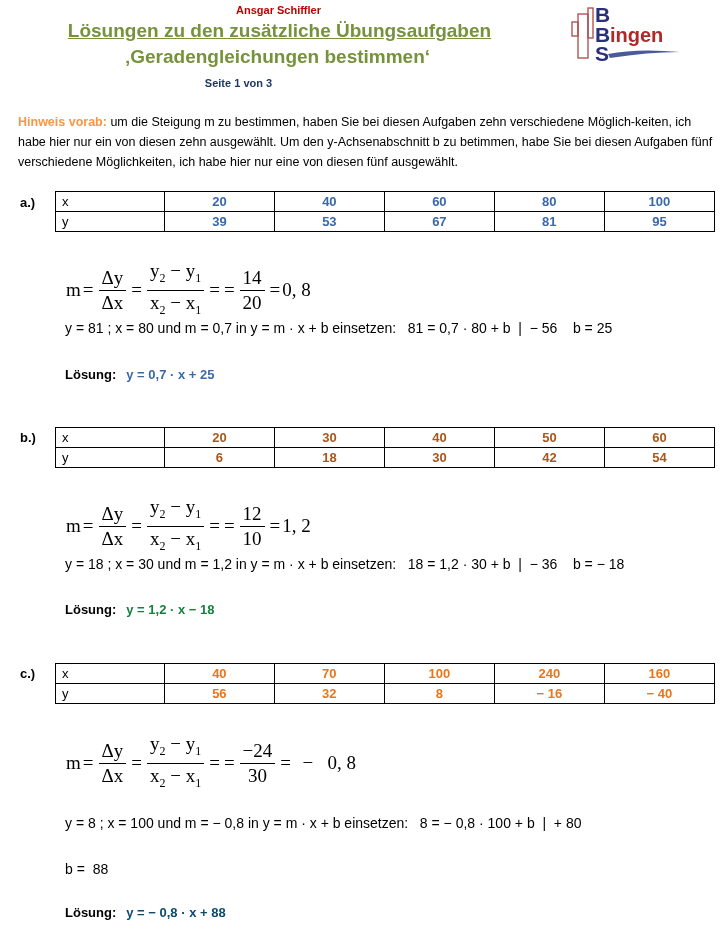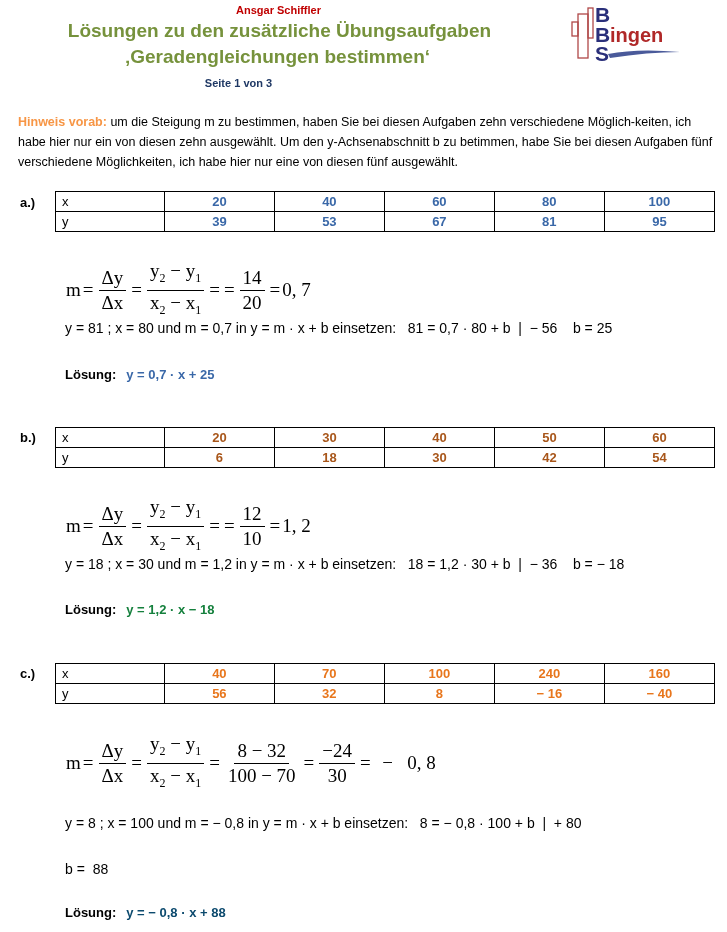--- a/index.html
+++ b/index.html
@@ -3,21 +3,21 @@
 <meta charset="utf-8">
 <style>
   html, body { margin:0; padding:0; background:#fff; }
   body { width:727px; height:932px; position:relative; overflow:hidden;
          font-family:"Liberation Sans", sans-serif; color:#000; }
   .abs { position:absolute; }
   .author { left:0; width:727px; top:4px; text-align:center; font-size:11px; font-weight:bold; color:#c00000; padding-left:0; }
   .author span { position:relative; left:-85px; }
   .title1, .title2 { width:727px; left:0; text-align:center; font-size:19px; font-weight:bold; color:#76923c; }
   .title1 { top:20px; }
-  .title1 span { position:relative; left:-84px; }
+  .title1 span { position:relative; left:-84px;text-decoration:underline; }
   .title2 { top:46px; }
   .title2 span { position:relative; left:-86px; }
   .pageinfo { top:77px; left:0; width:651px; text-align:center; font-size:11px; font-weight:bold; color:#1f3864; }
   .pageinfo span { position:relative; left:-87px; }
   .logo { left:568px; top:2px; width:120px; height:62px; }
   .hint { left:18px; top:112px; width:700px; font-size:12.5px; line-height:20px; }
   .hint .lbl { color:#f79646; font-weight:bold; }
   .part-label { font-size:13px; font-weight:bold; }
   table.vt { position:absolute; left:55px; width:660px; border-collapse:collapse; font-size:13px; }
   table.vt td { border:1.5px solid #000; height:19px; padding:0 6px; }
@@ -92,21 +92,21 @@
       <span class="n">y<sub>2</sub> − y<sub>1</sub></span>
       <span class="d">x<sub>2</sub> − x<sub>1</sub></span>
     </span>
     <span class="eq">=</span>
     <span class="eq">=</span>
   <span class="frac">
       <span class="n">14</span>
       <span class="d">20</span>
     </span>
     <span class="eq">=</span>
-  <span>0, 7</span>
+  <span>0, 8</span>
 </div>
 <div class="abs line" style="left:65px;top:320px;white-space:pre;">y = 81 ; x = 80 und m = 0,7 in y = m · x + b einsetzen:   81 = 0,7 · 80 + b  |  − 56    b = 25</div>
 <div class="abs sol" style="left:65px;top:367px;">
   <span>Lösung:</span><span class="val" style="color:#3a68a8">y = 0,7 · x + 25</span>
 </div>
 
 <div class="abs part-label" style="left:20px;top:430px;">b.)</div>
 <table class="vt" style="top:427px;color:#a8561a;">
   <tbody>
       <tr>
@@ -182,24 +182,20 @@
   <span class="frac">
       <span class="n">Δy</span>
       <span class="d">Δx</span>
     </span>
     <span class="eq">=</span>
   <span class="frac">
       <span class="n">y<sub>2</sub> − y<sub>1</sub></span>
       <span class="d">x<sub>2</sub> − x<sub>1</sub></span>
     </span>
     <span class="eq">=</span>
-  <span class="frac">
-      <span class="n">8 − 32</span>
-      <span class="d">100 − 70</span>
-    </span>
     <span class="eq">=</span>
   <span class="frac">
       <span class="n">−24</span>
       <span class="d">30</span>
     </span>
     <span class="eq">=</span>
   <span style="white-space:pre">  −   0, 8</span>
 </div>
 <div class="abs line" style="left:65px;top:815px;white-space:pre;">y = 8 ; x = 100 und m = − 0,8 in y = m · x + b einsetzen:   8 = − 0,8 · 100 + b  |  + 80</div>
 <div class="abs line" style="left:65px;top:861px;white-space:pre;">b =  88</div>

